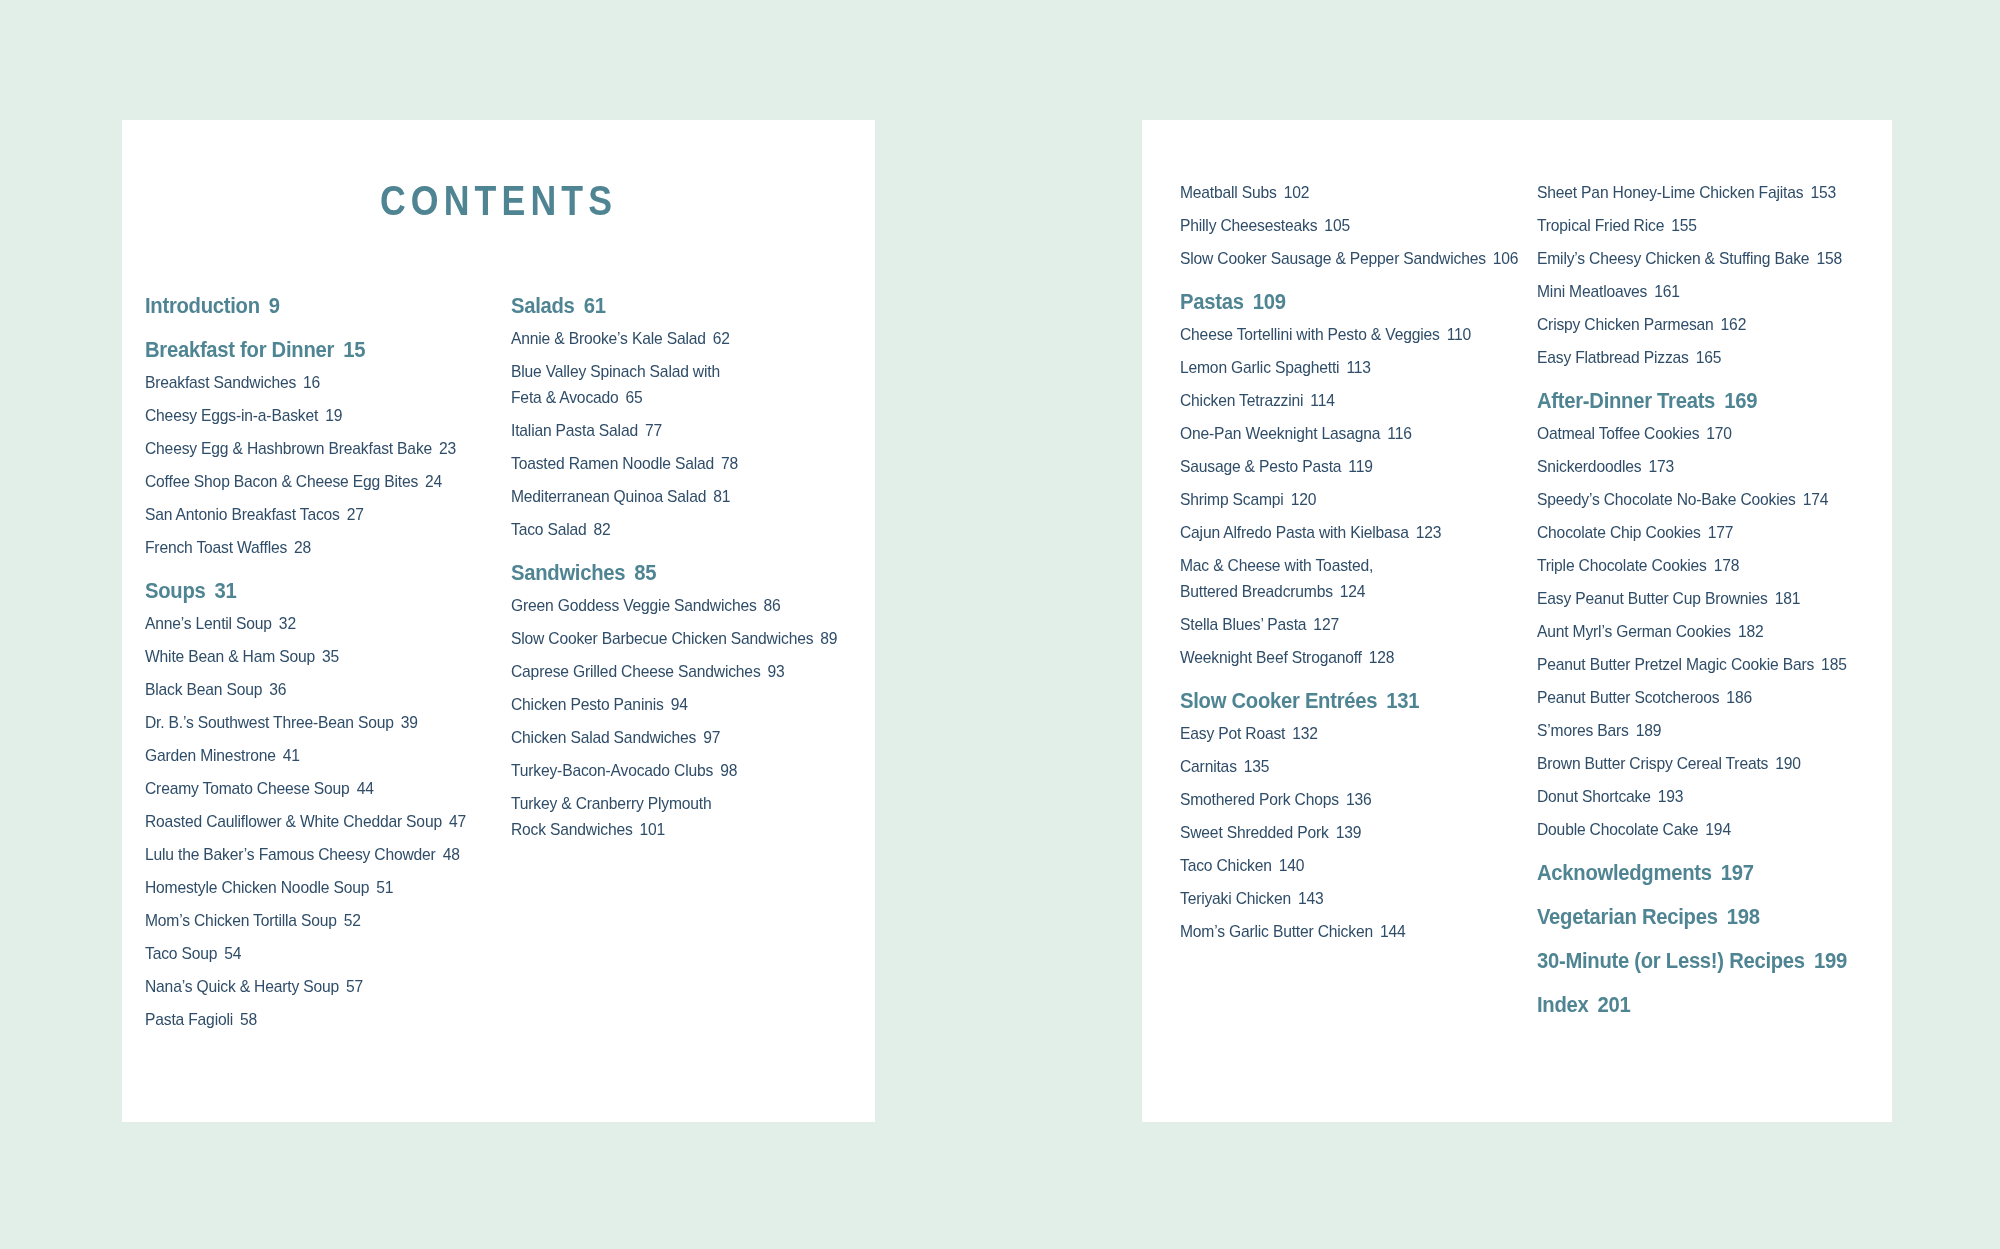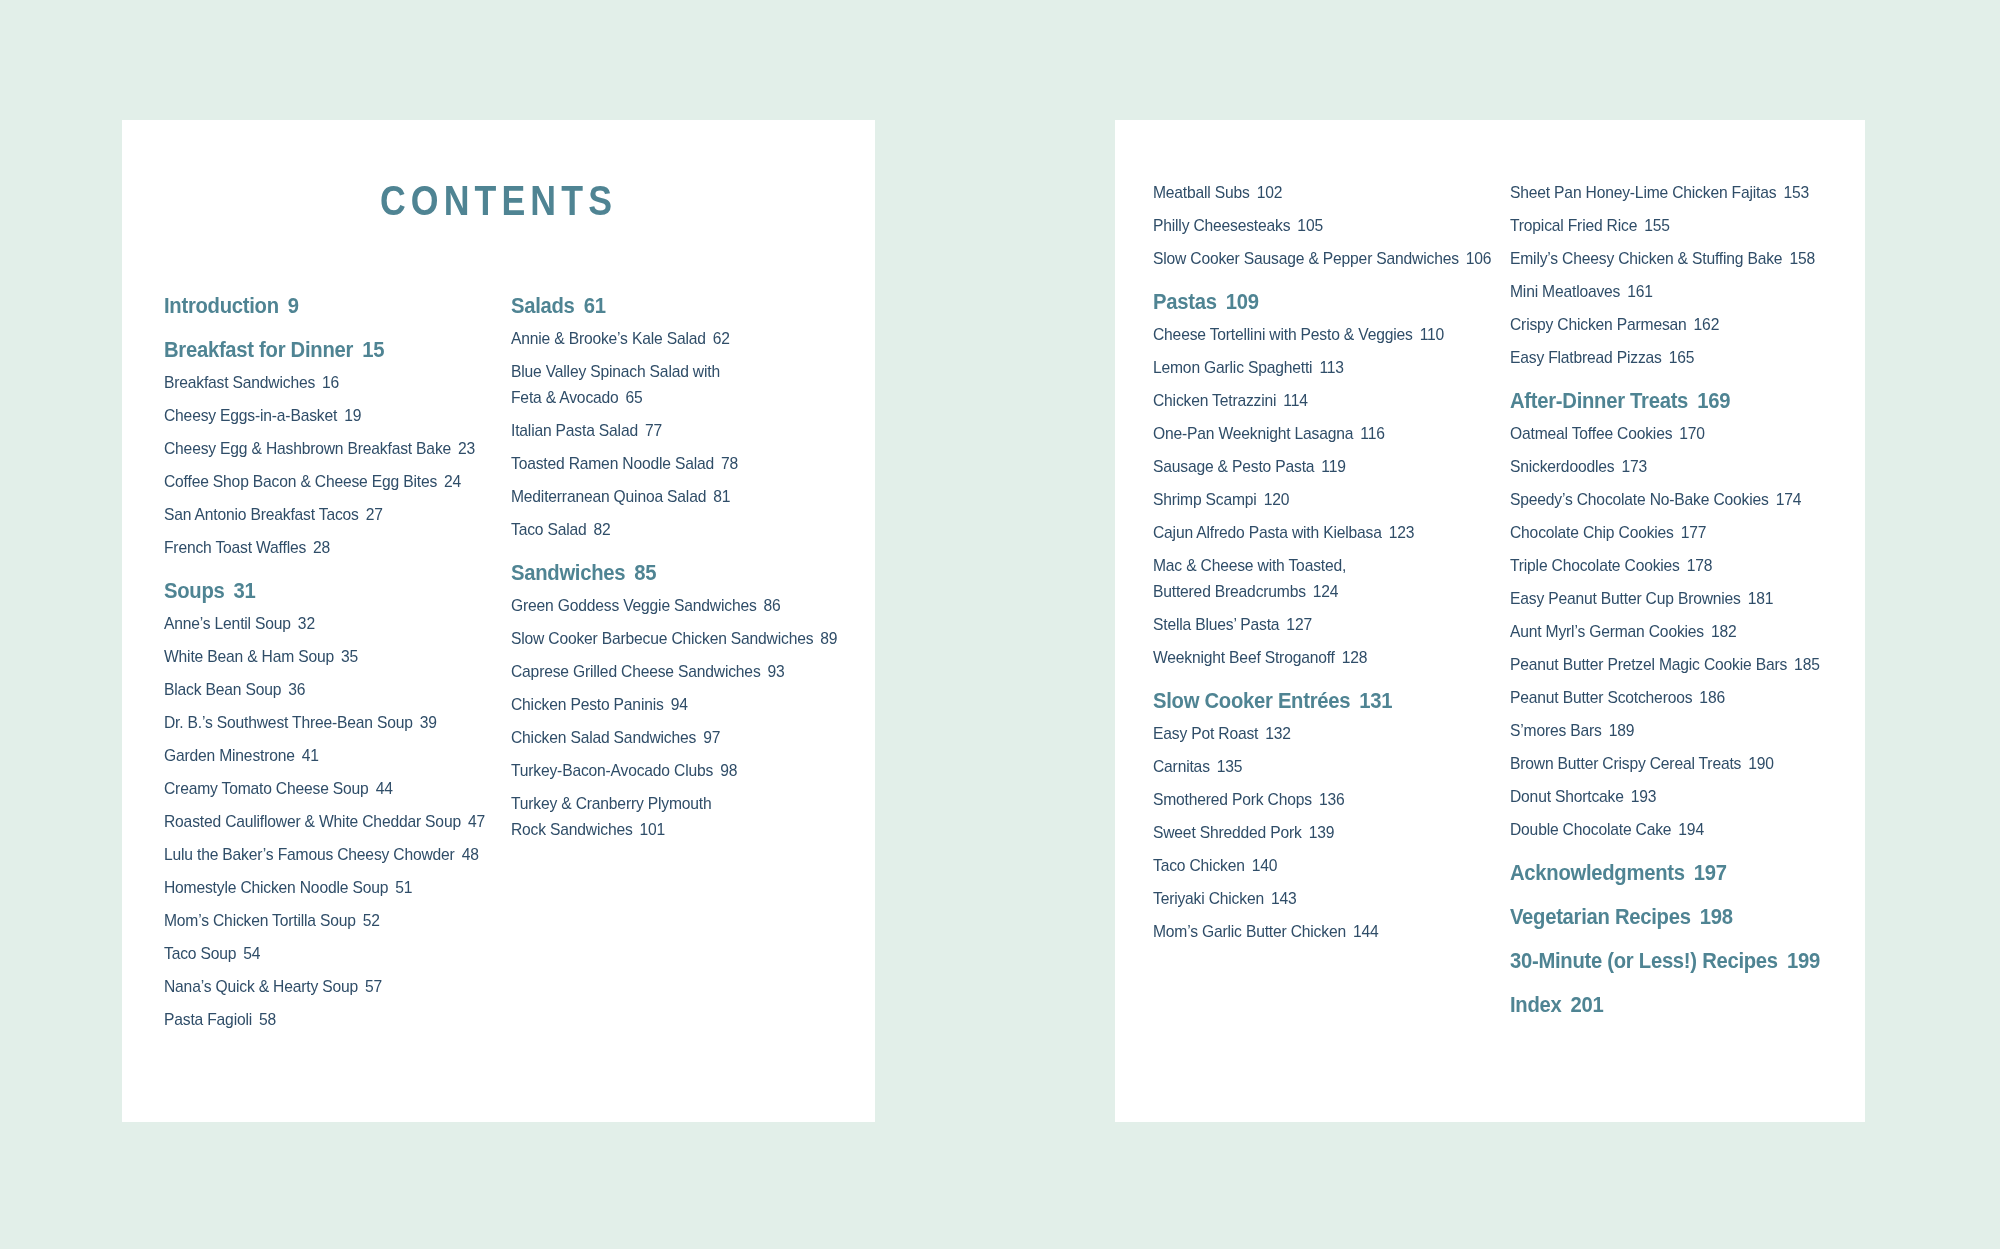--- a/index.html
+++ b/index.html
@@ -16,22 +16,22 @@
     width:2000px;height:1249px;
     background:var(--bg);
     overflow:hidden;
   }
   .page{
     position:absolute;
     top:120px;
     height:1002px;
     background:var(--page);
   }
-  .page-left{left:122px;width:753px;padding:0 42px;}
-  .page-right{left:1115px;width:750px;padding:60px 30px 0 38px;}
+  .page-left{left:122px;width:753px;padding:0 23px;}
+  .page-right{left:1142px;width:750px;padding:60px 30px 0 38px;}
   .title{
     margin-top:58px;
     text-align:center;
     font-size:42px;
     font-weight:bold;
     letter-spacing:6px;
     line-height:46px;
     color:var(--teal);
     transform:scaleX(0.85);
     transform-origin:50% 50%;

